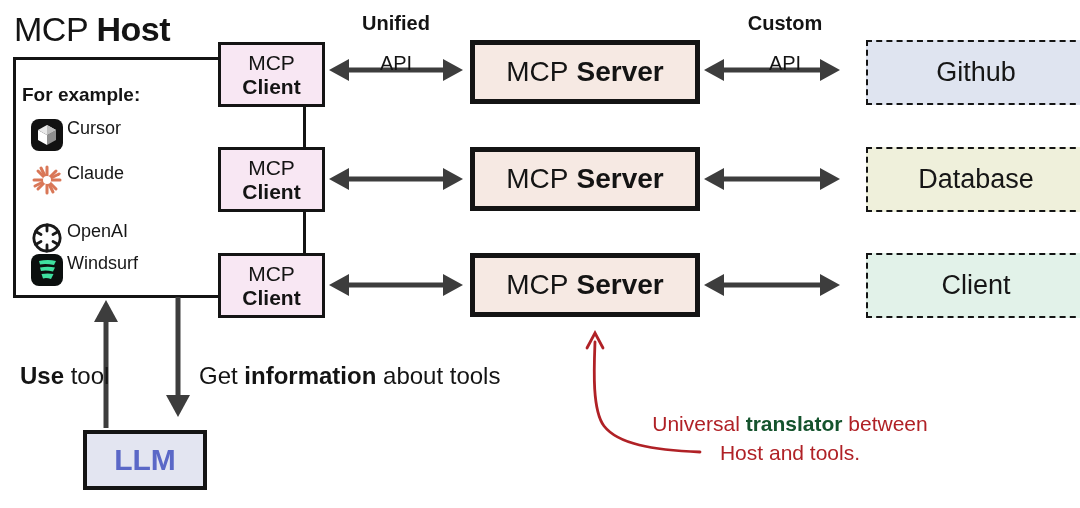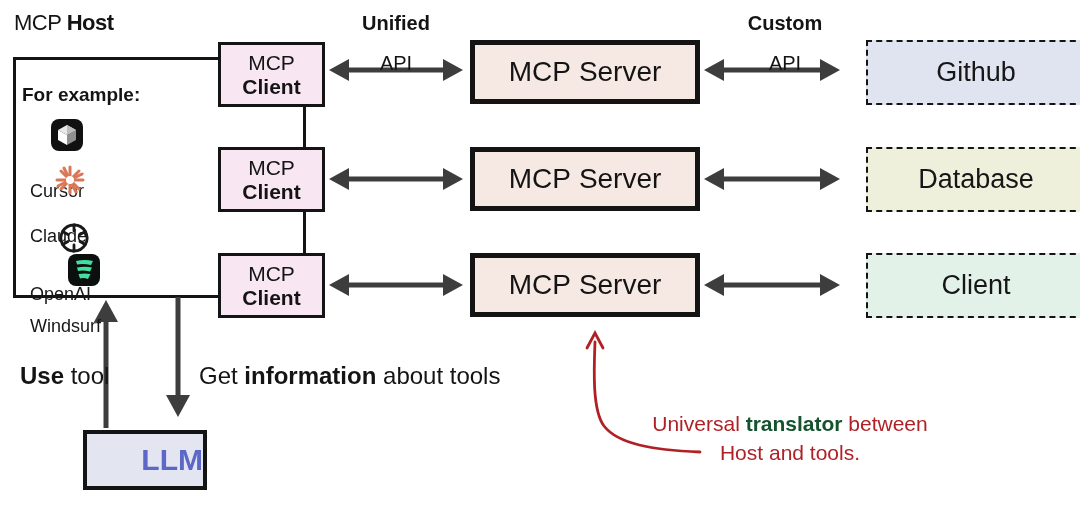--- a/index.html
+++ b/index.html
@@ -2,66 +2,66 @@
 <html style="--client_bg: #f8e7f3; --server_bg: #f6e9e3; --github_bg: #dfe4f0; --database_bg: #eff0db; --browser_bg: #e2f2e9; --llm_bg: #e3e5f1; --llm_text: #5b68c7; --arrow: #3d3d3d; --border: #141414; --annotation_red: #b02126; --claude_orange: #d97757; --windsurf_green: #3fe0a0;"><head>
 <meta charset="utf-8">
 <style>
   html,body{margin:0;padding:0;background:#fff;}
   .canvas{
     position:relative;width:1080px;height:508px;background:#ffffff;
     font-family:"Liberation Sans", sans-serif;color:#141414;overflow:hidden;
   }
   .abs{position:absolute;}
   
-  .diagram-title{font-size:22px;letter-spacing:-0.5px;font-weight:400;}
+  .diagram-title{font-size:34px;letter-spacing:-0.5px;font-weight:400;}
   .diagram-title b{font-weight:700;}
   
   .host-box{
     left:13px;top:57px;width:293px;height:241px;
     border:3px solid var(--border);background:#fff;z-index:1;box-sizing:border-box;
   }
   .examples-heading{left:22px;top:84px;font-size:19px;font-weight:700;z-index:3;}
-  .example-row{display:flex;align-items:flex-end;gap:29px;z-index:3;flex-direction:column;}
+  .example-row{display:flex;align-items:flex-start;gap:3px;z-index:3;}
   .example-row .label{font-size:18px;color:#161616;}
   .example-icon{width:34px;height:34px;display:block;}
   
   .client-box{
     left:218px;width:107px;height:65px;box-sizing:border-box;
     border:3px solid var(--border);background:var(--client_bg);
     display:flex;flex-direction:column;align-items:center;justify-content:center;
     z-index:2;font-size:21px;line-height:1.12;text-align:center;
   }
   .client-box .l2{font-weight:700;}
   
   .server-box{
     left:470px;width:230px;height:64px;box-sizing:border-box;
     border:5px solid var(--border);background:var(--server_bg);
     display:flex;align-items:center;justify-content:center;gap:8px;
     font-size:28px;z-index:2;
   }
-  .server-box b{font-weight:400;}
+  .server-box b{font-weight:700;}
   
   .target-box{
     left:846px;width:220px;height:65px;box-sizing:border-box;
     border:2.5px dashed var(--border);
     display:flex;align-items:center;justify-content:center;
     font-size:27px;z-index:2;color:#161616;margin-left:20px;
   }
   
   .api-label{text-align:center;z-index:2;}
   .api-label .top{font-size:20px;font-weight:700;}
   .api-label .sub{font-size:20px;font-weight:400;margin-top:17px;}
   
   .flow-label{font-size:24px;z-index:2;margin-left:10px;}
   .flow-label b{font-weight:700;}
   
   .llm-box{
     left:83px;top:430px;width:124px;height:60px;box-sizing:border-box;
     border:4px solid var(--border);background:var(--llm_bg);
-    display:flex;align-items:center;justify-content:flex-end;
+    display:flex;align-items:center;justify-content:center;
     font-size:30px;font-weight:700;color:var(--llm_text);z-index:2;
   }
   
   .annotation{
     left:640px;top:409px;width:300px;text-align:center;
     font-size:21px;line-height:1.4;color:var(--annotation_red);z-index:2;
   }
   .annotation b{color:#14532d;font-weight:700;}
   
   .overlay{left:0;top:0;width:1080px;height:508px;z-index:1;pointer-events:none;}

